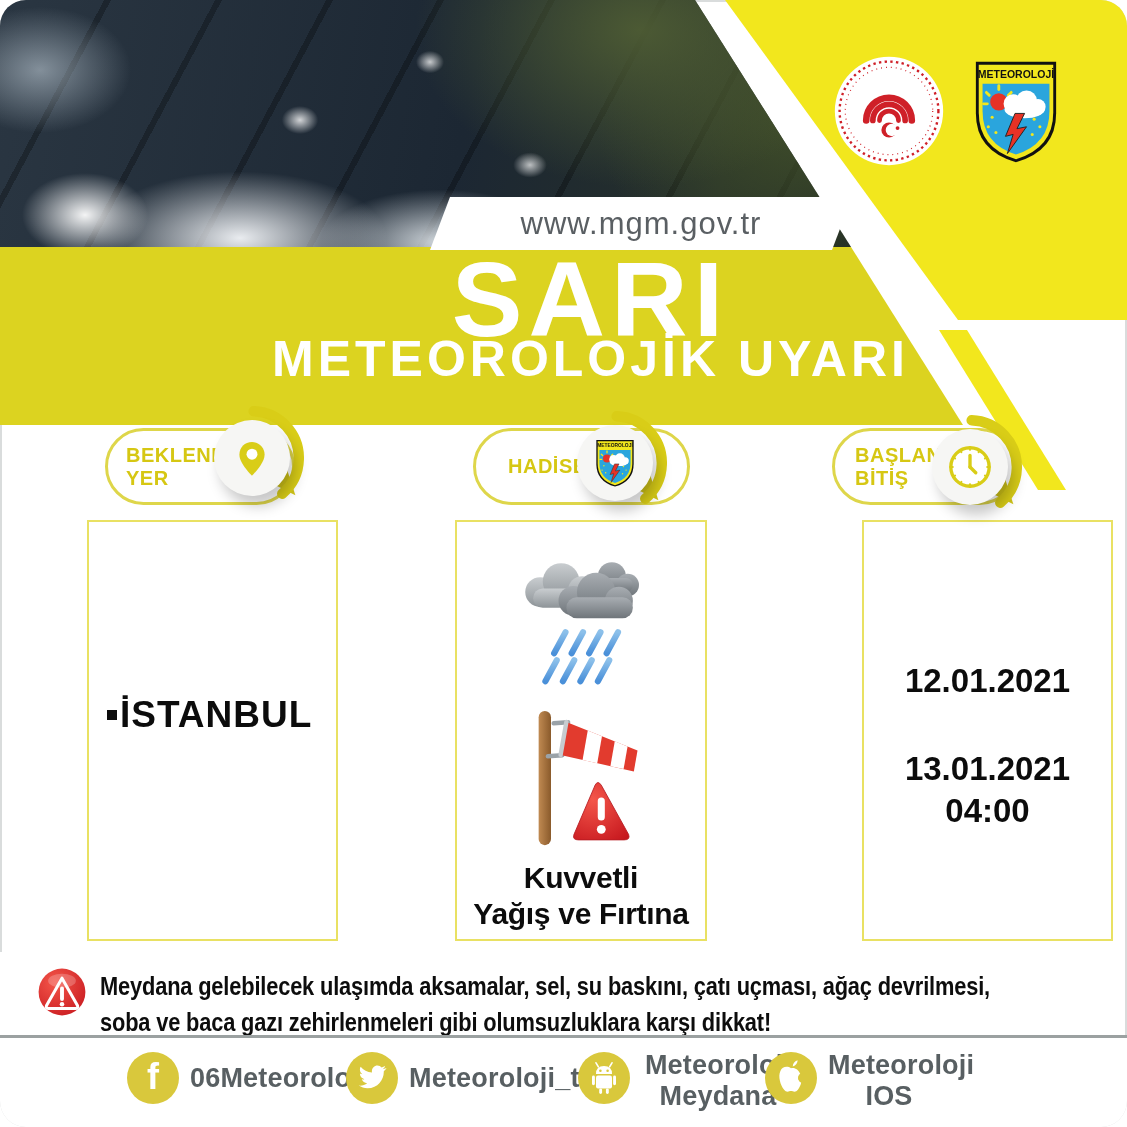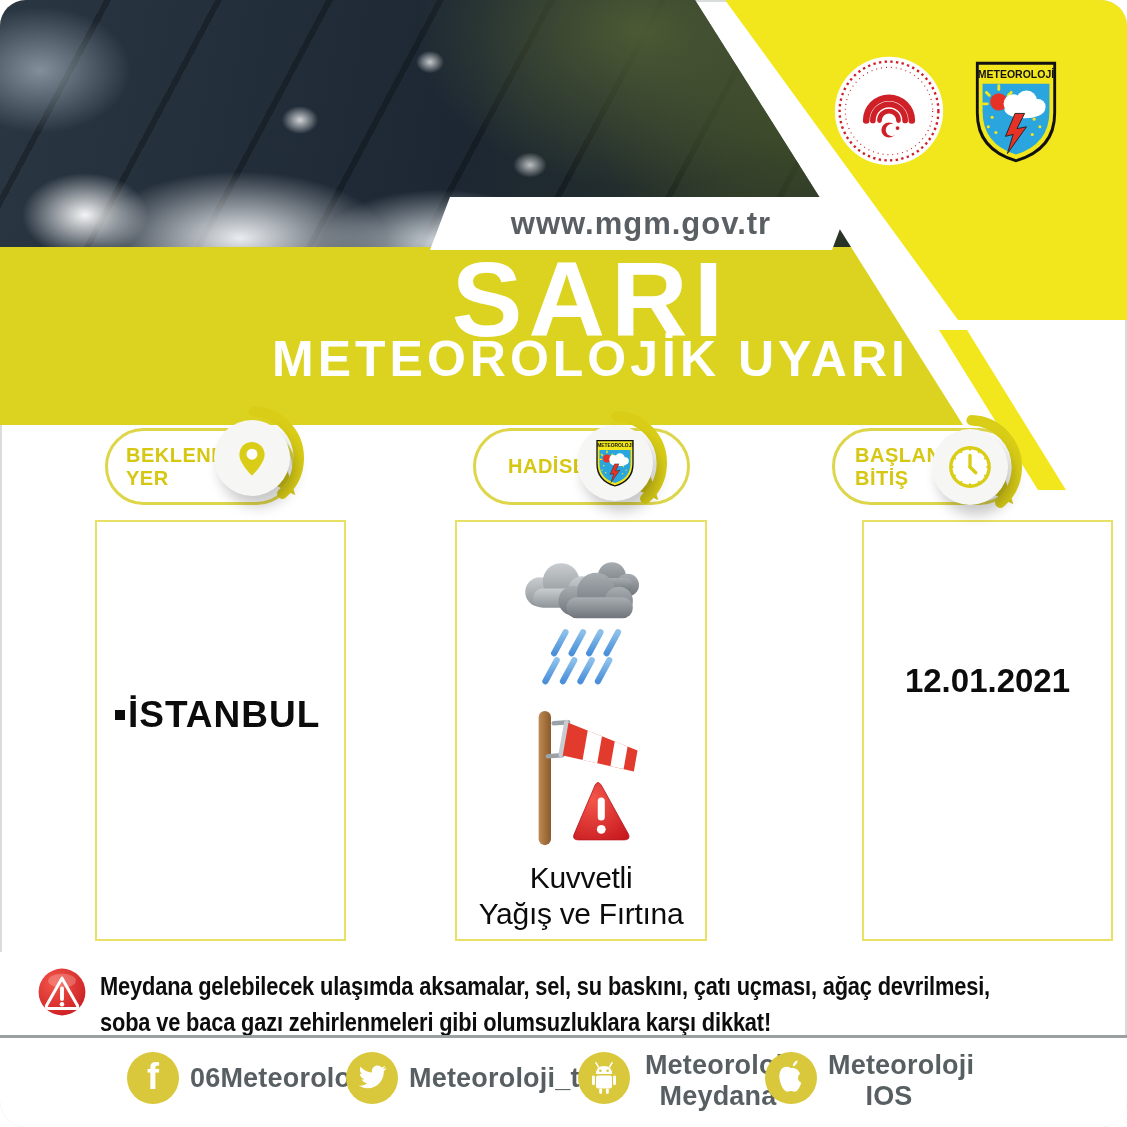--- a/index.html
+++ b/index.html
@@ -38,21 +38,21 @@
     clip-path:polygon(0 247px,851px 247px,963px 425px,0 425px);
   }
   .stripe-yellow{
     position:absolute;inset:0;background:#f2e71d;
     clip-path:polygon(939px 330px,967px 330px,1066px 490px,1038px 490px);
   }
   .url-banner{
     position:absolute;left:430px;top:197px;width:422px;height:53px;background:#ffffff;
     clip-path:polygon(20px 0,422px 0,402px 53px,0 53px);
     display:flex;align-items:center;justify-content:center;
-    color:#5a5f63;font-size:31px;font-weight:700;letter-spacing:1px;
+    color:#5a5f63;font-size:31px;font-weight:400;letter-spacing:1px;
   }
   #sari-title{
     position:absolute;top:246px;left:0;right:0;text-align:center;
     transform:translateX(27px);
     color:#ffffff;font-size:106px;font-weight:700;letter-spacing:6px;line-height:1;
   }
   #sari-subtitle{
     position:absolute;top:334px;left:0;right:0;text-align:center;
     transform:translateX(27px);
     color:#ffffff;font-size:50px;font-weight:700;letter-spacing:4px;line-height:1;
@@ -80,34 +80,34 @@
     transform:rotate(-18deg);
   }
   .bubble .arc{position:absolute;left:-14px;top:-14px;z-index:0;}
   .bubble .disc{
     position:absolute;inset:0;background:#f6f6f4;border-radius:50%;z-index:1;
     box-shadow:6px 10px 14px rgba(0,0,0,.22);
     display:flex;align-items:center;justify-content:center;
   }
   
   .vbox{position:absolute;top:520px;height:421px;background:#ffffff;border:2px solid #e9e163;}
-  #box-yer{left:87px;width:251px;margin-left:8px;}
+  #box-yer{left:87px;width:251px;}
   #box-hadise{left:455px;width:252px;}
   #box-zaman{left:862px;width:251px;}
   .istanbul{
     position:absolute;left:18px;top:172px;color:#0c0c0c;
     font-size:37px;font-weight:700;letter-spacing:1px;white-space:nowrap;
     display:flex;align-items:center;
   }
   .bullet-sq{width:10px;height:10px;background:#0c0c0c;margin-right:3px;}
   .hadise-cloud{position:absolute;left:51px;top:28px;}
   .hadise-windsock{position:absolute;left:60px;top:182px;}
   .hadise-text{
     position:absolute;left:0;right:0;top:338px;text-align:center;
-    color:#0c0c0c;font-size:30px;font-weight:400;line-height:36px;letter-spacing:-.3px;
+    color:#0c0c0c;font-size:30px;font-weight:700;line-height:36px;letter-spacing:-.3px;
   }
   .dates{
     position:absolute;left:0;right:0;top:138px;text-align:center;
     color:#0c0c0c;font-size:33px;font-weight:700;line-height:42px;
   }
   .dates .gap{height:46px;}
   
   #warning{position:absolute;left:0;top:952px;width:985px;height:84px;background:#ffffff;}
   .warn-icon{position:absolute;left:36px;top:14px;}
   .warn-text{
@@ -343,20 +343,22 @@
     <div class="hadise-text">
       <div>Kuvvetli</div>
       <div>Yağış ve Fırtına</div>
     </div>
   </div>
 
   <div class="vbox" id="box-zaman">
     <div class="dates">
       <div>12.01.2021</div>
       <div class="gap"></div>
+      <div>13.01.2021</div>
+      <div>04:00</div>
     </div>
   </div>
 
   <div id="warning">
     <svg class="warn-icon" width="52" height="52" viewBox="0 0 60 60">
       <circle cx="30" cy="30" r="27" fill="url(#warnRed)"></circle>
       <ellipse cx="30" cy="17" rx="16" ry="8" fill="rgba(255,255,255,.22)"></ellipse>
       <path d="M30,14 L48,46 Q49,49 45.5,49 L14.5,49 Q11,49 12,46 Z" fill="none" stroke="#ffffff" stroke-width="3.5" stroke-linejoin="round"></path>
       <line x1="30" y1="26" x2="30" y2="38" stroke="#ffffff" stroke-width="4.5" stroke-linecap="round"></line>
       <circle cx="30" cy="44" r="2.6" fill="#ffffff"></circle>

